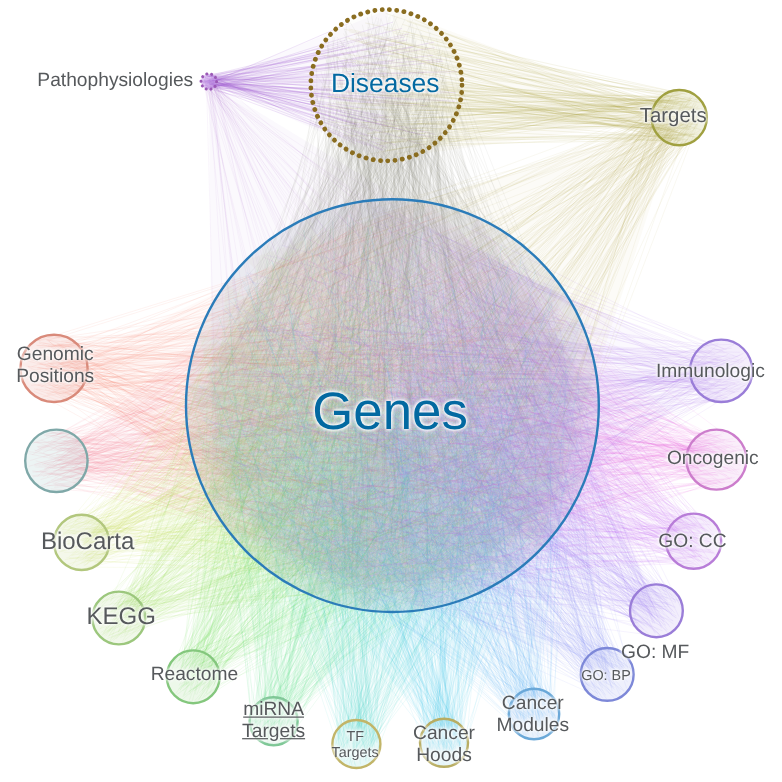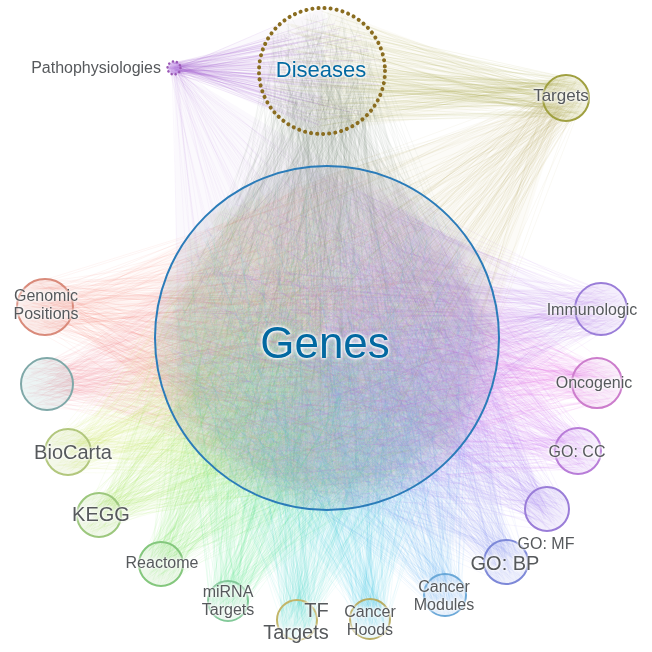--- a/index.html
+++ b/index.html
@@ -83,26 +83,26 @@
 
   <div class="nlabel end" style="left: 161px; top: 68px; font-size: 16px;">Pathophysiologies</div>
   <div class="nlabel big" style="left: 321px; top: 70px; font-size: 22px;">Diseases</div>
   <div class="nlabel" style="left: 561px; top: 96px; font-size: 17px;">Targets</div>
   <div class="nlabel" style="left: 46px; top: 305px; font-size: 16px;">Genomic
 Positions</div>
   <div class="nlabel big" style="left: 325px; top: 343px; font-size: 44px;">Genes</div>
   <div class="nlabel" style="left: 73px; top: 452px; font-size: 20px;">BioCarta</div>
   <div class="nlabel" style="left: 101px; top: 514px; font-size: 20px;">KEGG</div>
   <div class="nlabel" style="left: 162px; top: 563px; font-size: 16px;">Reactome</div>
-  <div class="nlabel" style="left: 228px; top: 601px; font-size: 16px;">miRNA
+  <div class="nlabel" style="left: 228px; top: 601px; font-size: 16px; text-decoration: underline;">miRNA
 Targets</div>
-  <div class="nlabel" style="left: 296px; top: 621px; font-size: 20px; text-align: right;">TF
+  <div class="nlabel" style="left: 296px; top: 621px; font-size: 12px;">TF
 Targets</div>
   <div class="nlabel" style="left: 370px; top: 621px; font-size: 16px;">Cancer
 Hoods</div>
   <div class="nlabel" style="left: 444px; top: 596px; font-size: 16px;">Cancer
 Modules</div>
-  <div class="nlabel" style="left: 505px; top: 563px; font-size: 20px;">GO: BP</div>
+  <div class="nlabel" style="left: 505px; top: 563px; font-size: 12px;">GO: BP</div>
   <div class="nlabel" style="left: 546px; top: 510px; font-size: 16px; margin-top: 34px;">GO: MF</div>
   <div class="nlabel" style="left: 577px; top: 452px; font-size: 16px;">GO: CC</div>
   <div class="nlabel" style="left: 594px; top: 383px; font-size: 16px;">Oncogenic</div>
   <div class="nlabel" style="left: 592px; top: 310px; font-size: 16px; text-align: center;">Immunologic</div>
 </div>
 
 </body></html>

